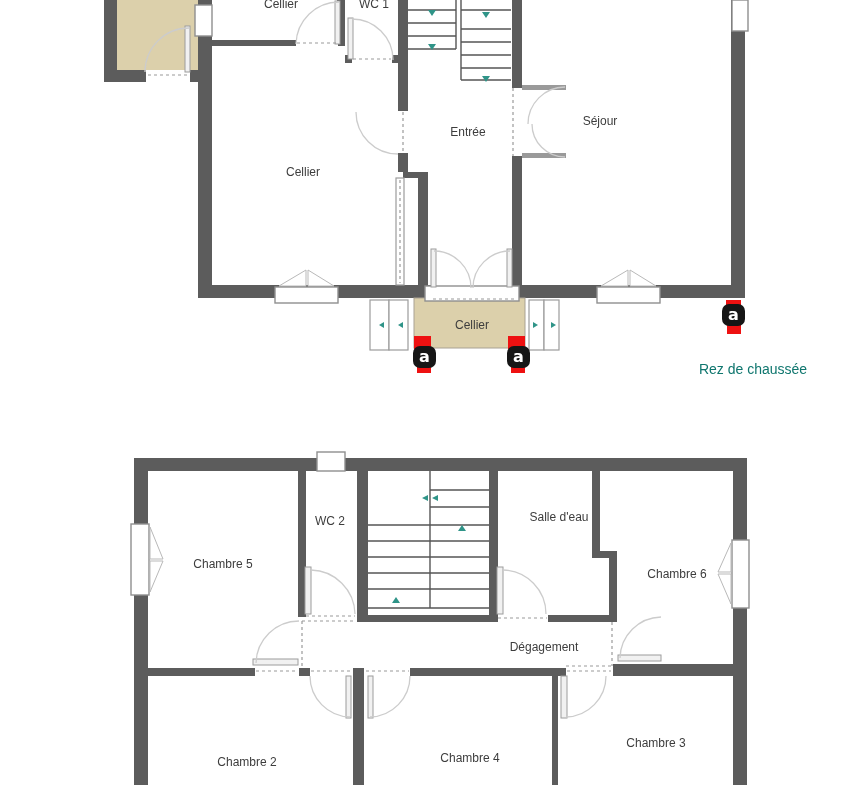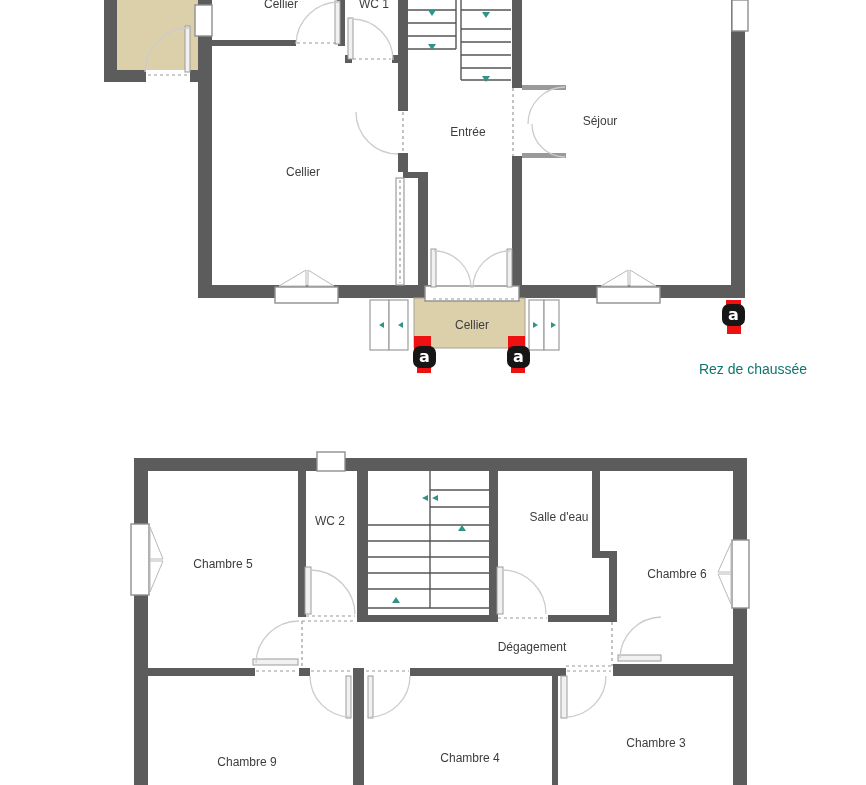--- a/index.html
+++ b/index.html
@@ -232,22 +232,22 @@
 <div class="room-label" style="left:303px;top:172px">Cellier</div>
 <div class="room-label" style="left:468px;top:132px">Entrée</div>
 <div class="room-label" style="left:600px;top:121px">Séjour</div>
 <div class="room-label" style="left:472px;top:325px">Cellier</div>
 <div class="floor-caption" style="left:753px;top:369px">Rez de chaussée</div>
 
 <div class="room-label" style="left:223px;top:564px">Chambre 5</div>
 <div class="room-label" style="left:330px;top:521px">WC 2</div>
 <div class="room-label" style="left:559px;top:517px">Salle d'eau</div>
 <div class="room-label" style="left:677px;top:574px">Chambre 6</div>
-<div class="room-label" style="left:532px;top:647px">Dégagement</div>
-<div class="room-label" style="left:247px;top:762px">Chambre 9</div>
+<div class="room-label" style="left:544px;top:647px">Dégagement</div>
+<div class="room-label" style="left:247px;top:762px">Chambre 2</div>
 <div class="room-label" style="left:470px;top:758px">Chambre 4</div>
 <div class="room-label" style="left:656px;top:743px">Chambre 3</div>
 
 <div class="a-badge" style="left:413px;top:346px">a</div>
 <div class="a-badge" style="left:507px;top:346px">a</div>
 <div class="a-badge" style="left:722px;top:304px">a</div>
 
 </div>
 
 </body></html>

